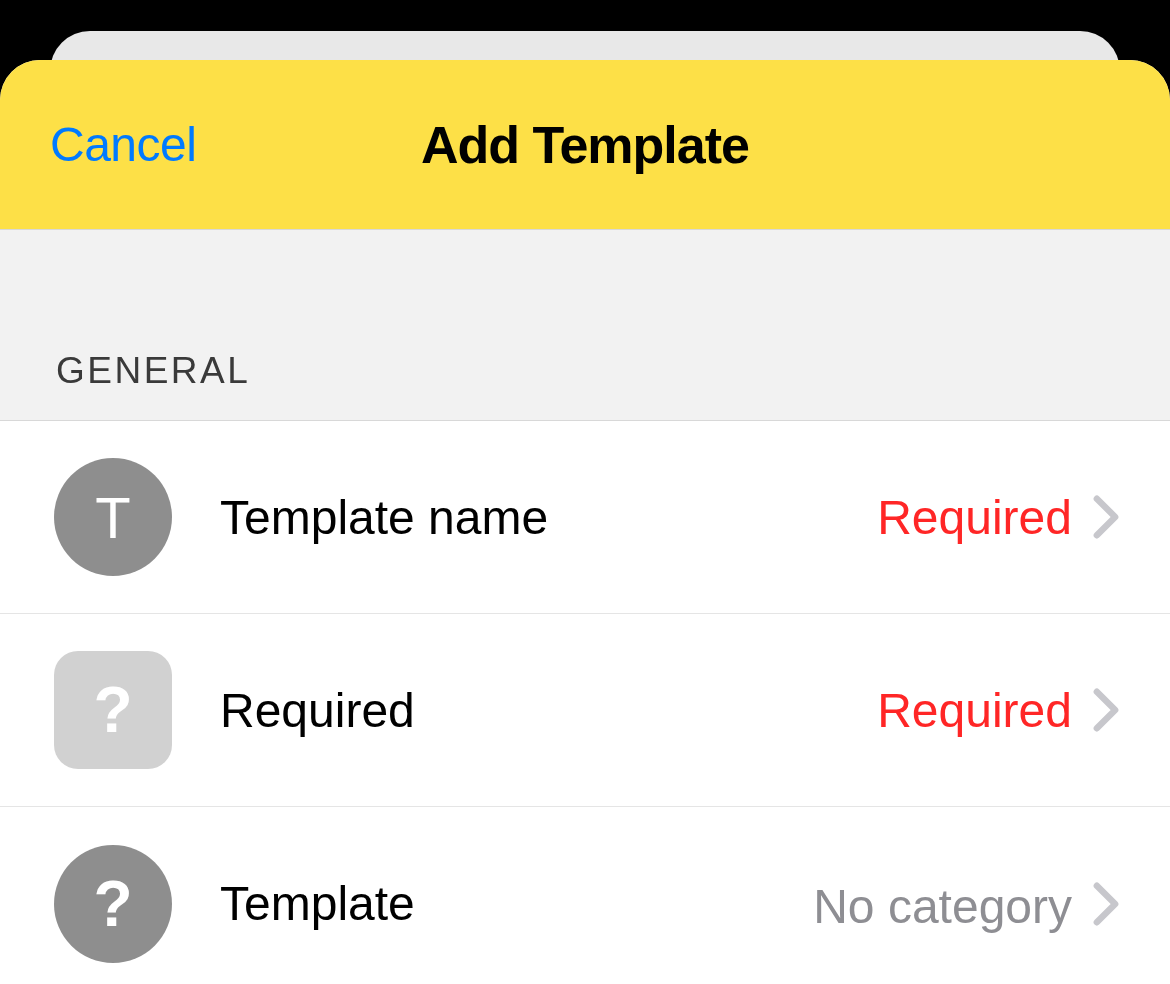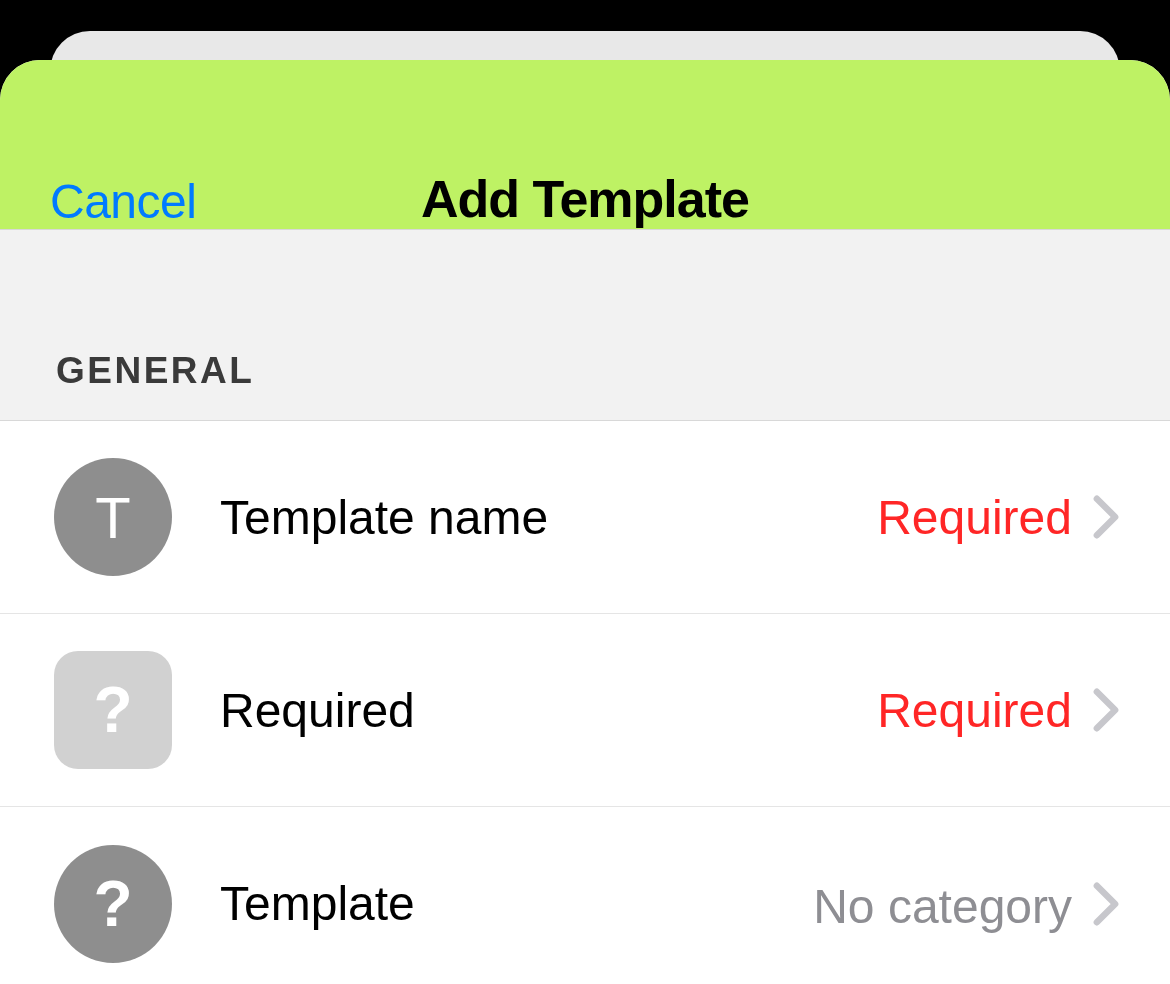--- a/index.html
+++ b/index.html
@@ -29,24 +29,24 @@
       top: 60px;
       left: 0;
       right: 0;
       bottom: 0;
       background: #f2f2f2;
       border-radius: 40px 40px 0 0;
       overflow: hidden;
     }
     .nav-bar {
       display: flex;
-      align-items: flex-end;
+      align-items: center;
       height: 170px;
       padding: 0 50px;
-      background: #bef264;
+      background: #fde047;
       border-bottom: 1px solid #d8d8d8;
       position: relative;
     }
     .cancel-btn {
       color: #007aff;
       font-size: 48px;
       font-weight: 400;
       background: none;
       border: none;
       cursor: pointer;
@@ -60,21 +60,21 @@
       font-weight: 600;
       color: #000;
       letter-spacing: -1px;
     }
     .content {
       background: #f2f2f2;
     }
     .section-header {
       padding: 120px 56px 28px;
       font-size: 37px;
-      font-weight: 700;
+      font-weight: 400;
       color: #3a3a3a;
       letter-spacing: 2.5px;
     }
     .list {
       background: #ffffff;
       border-top: 1px solid #d8d8d8;
     }
     .list-row {
       display: flex;
       align-items: center;

